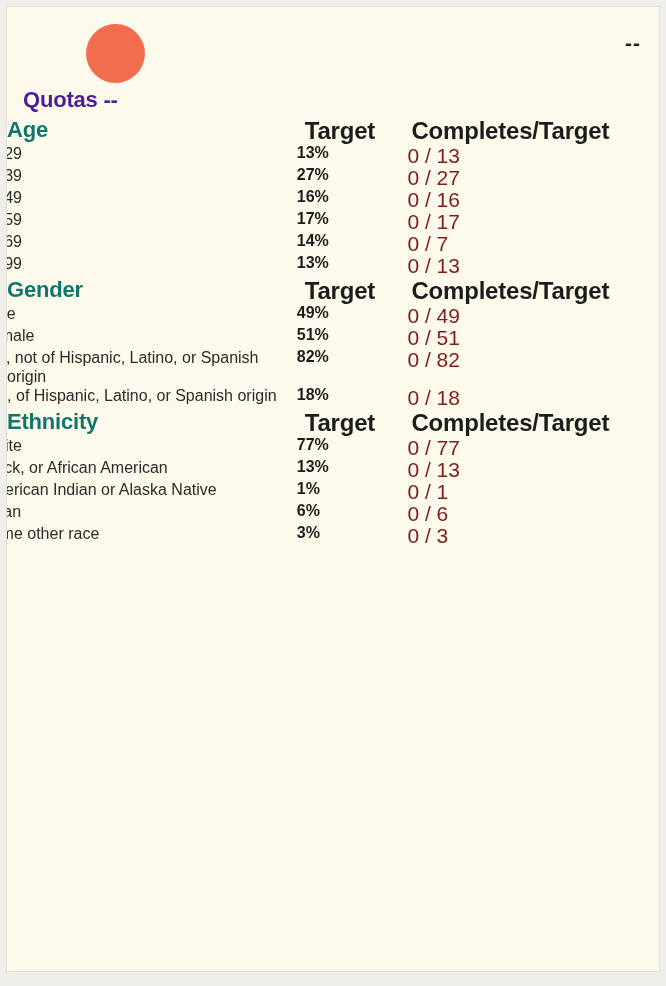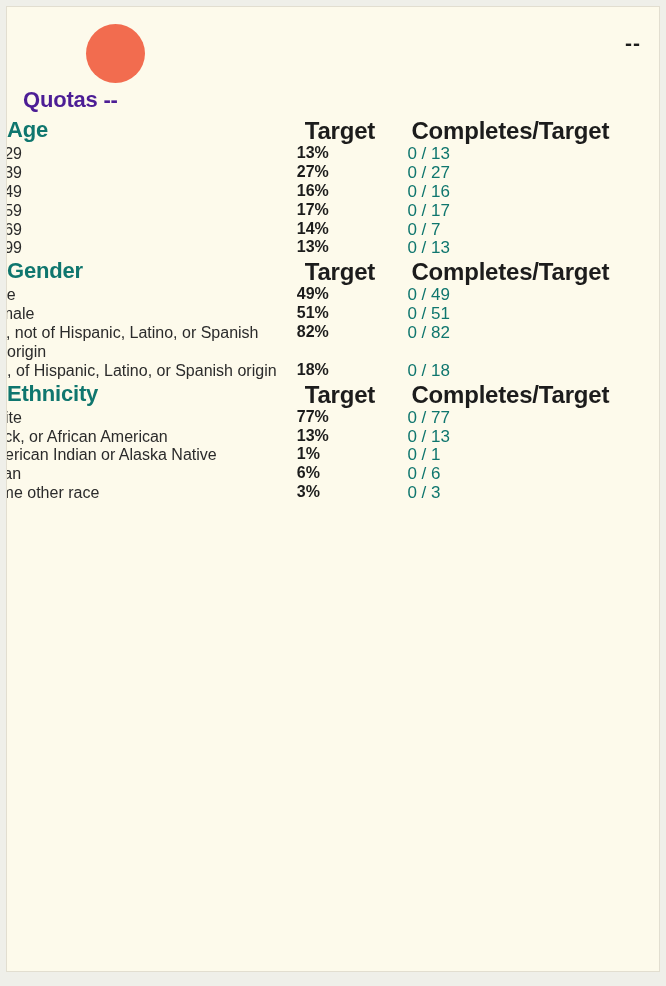--- a/index.html
+++ b/index.html
@@ -98,22 +98,22 @@
     line-height: 1.18;
   }
   .row-target {
     font-size: 16px;
     color: #1c1c1c;
     padding-left: 8px;
     line-height: 1.05;
     font-weight: bold;
   }
   .row-completes {
-    font-size: 17px;
-    color: #0f766e;
+    font-size: 21px;
+    color: #7f1d1d;
     padding-left: 4px;
     line-height: 1.05;
   }
 </style>
 </head>
 <body>
 
 <div id="panel">
 
   <div class="topbar">

